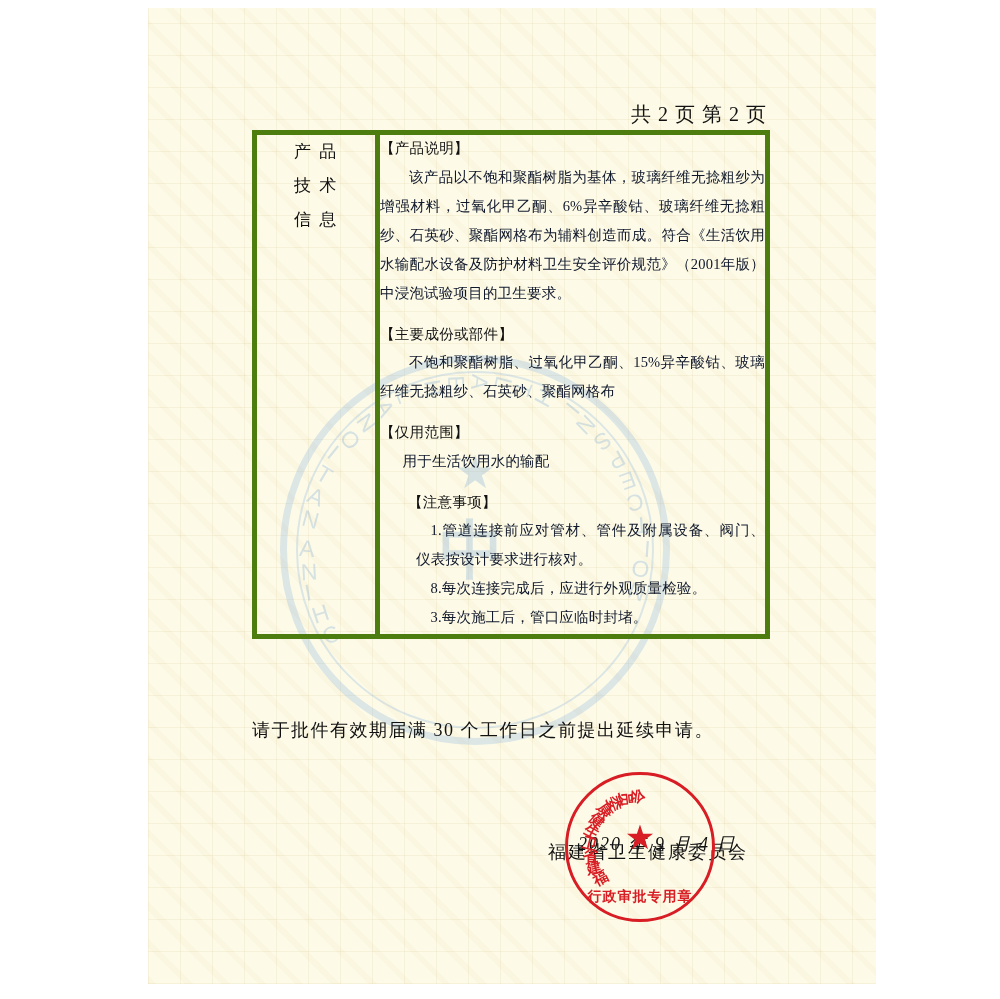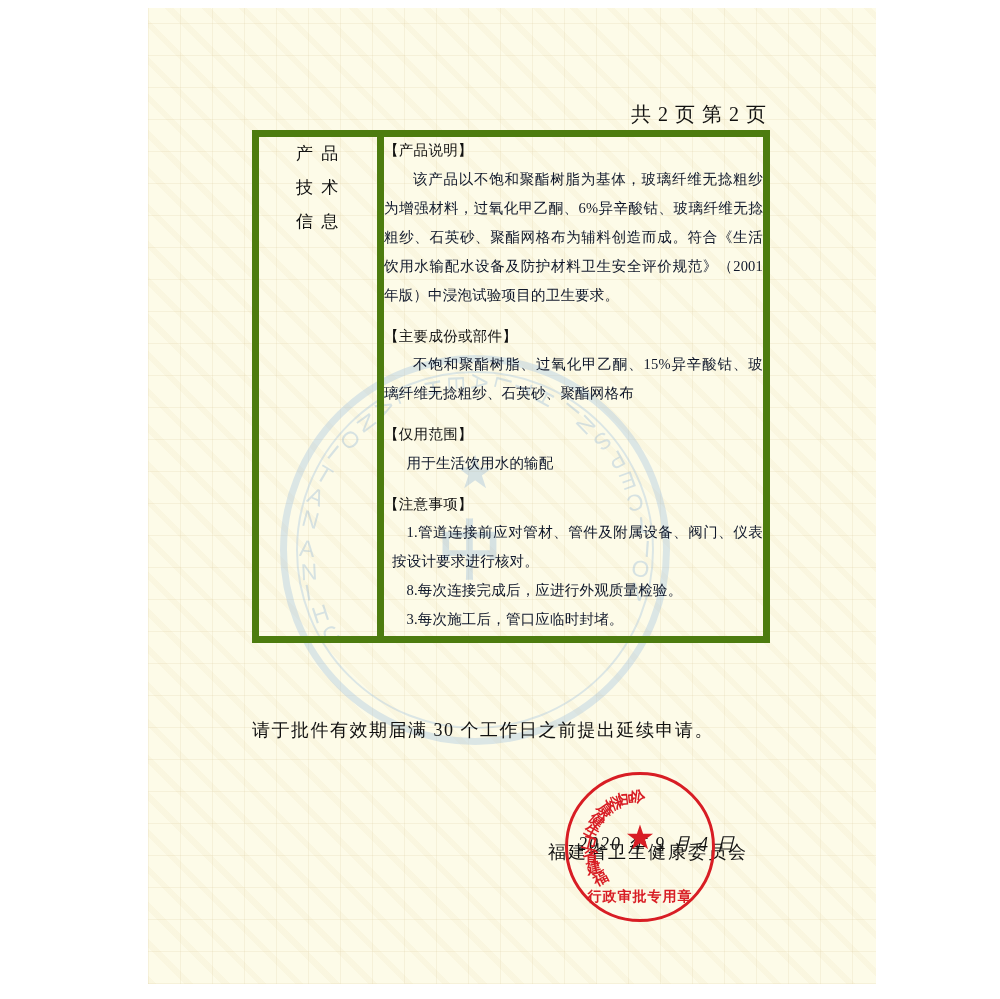--- a/index.html
+++ b/index.html
@@ -123,41 +123,41 @@
 
   table.doc-table {
     position: absolute;
     left: 252px;
     top: 130px;
     width: 518px;
     border-collapse: collapse;
     table-layout: fixed;
   }
   table.doc-table td {
-    border: 7px solid #4d7c0f;
+    border: 5px solid #4d7c0f;
     vertical-align: top;
     padding: 0;
   }
   td.label-cell {
     width: 118px;
     text-align: center;
     vertical-align: middle;
     font-size: 17px;
     color: #111;
     letter-spacing: 2px;
     line-height: 34px;
   }
   td.body-cell {
     padding: 9px 12px 12px 12px;
   }
 
   .section {
     margin-bottom: 13px;
   }
-  .section:last-child { margin-bottom: 2px; }
+  .section:last-child { margin-bottom: 2px; margin-left: 28px; }
 
   .sec-title {
     font-size: 14.5px;
     color: #111;
     line-height: 1.9;
     letter-spacing: 0.3px;
   }
   .sec-para {
     font-size: 14.5px;
     color: #0f172a;

